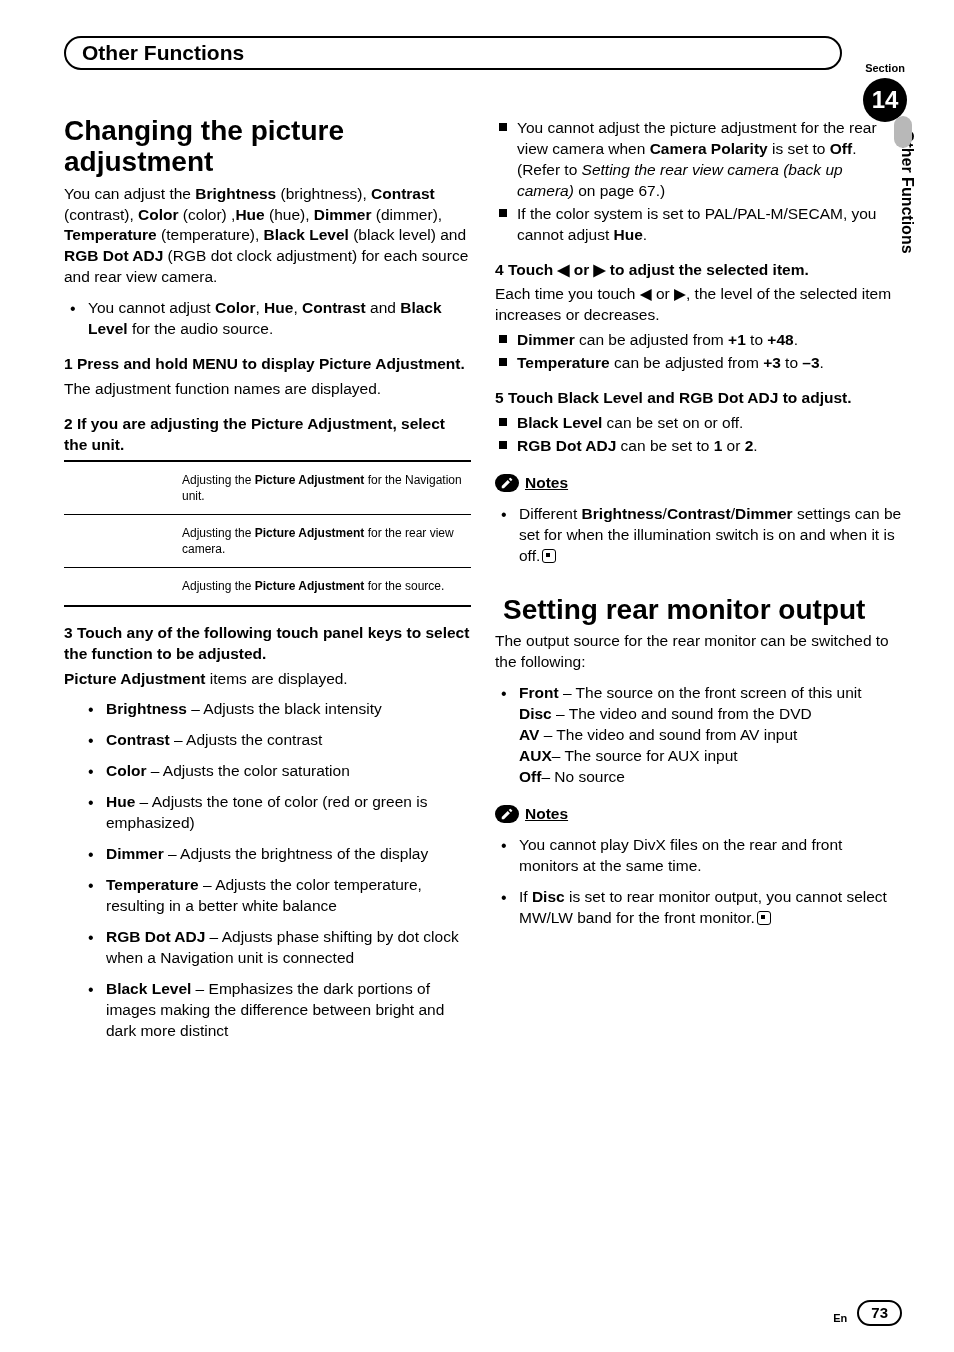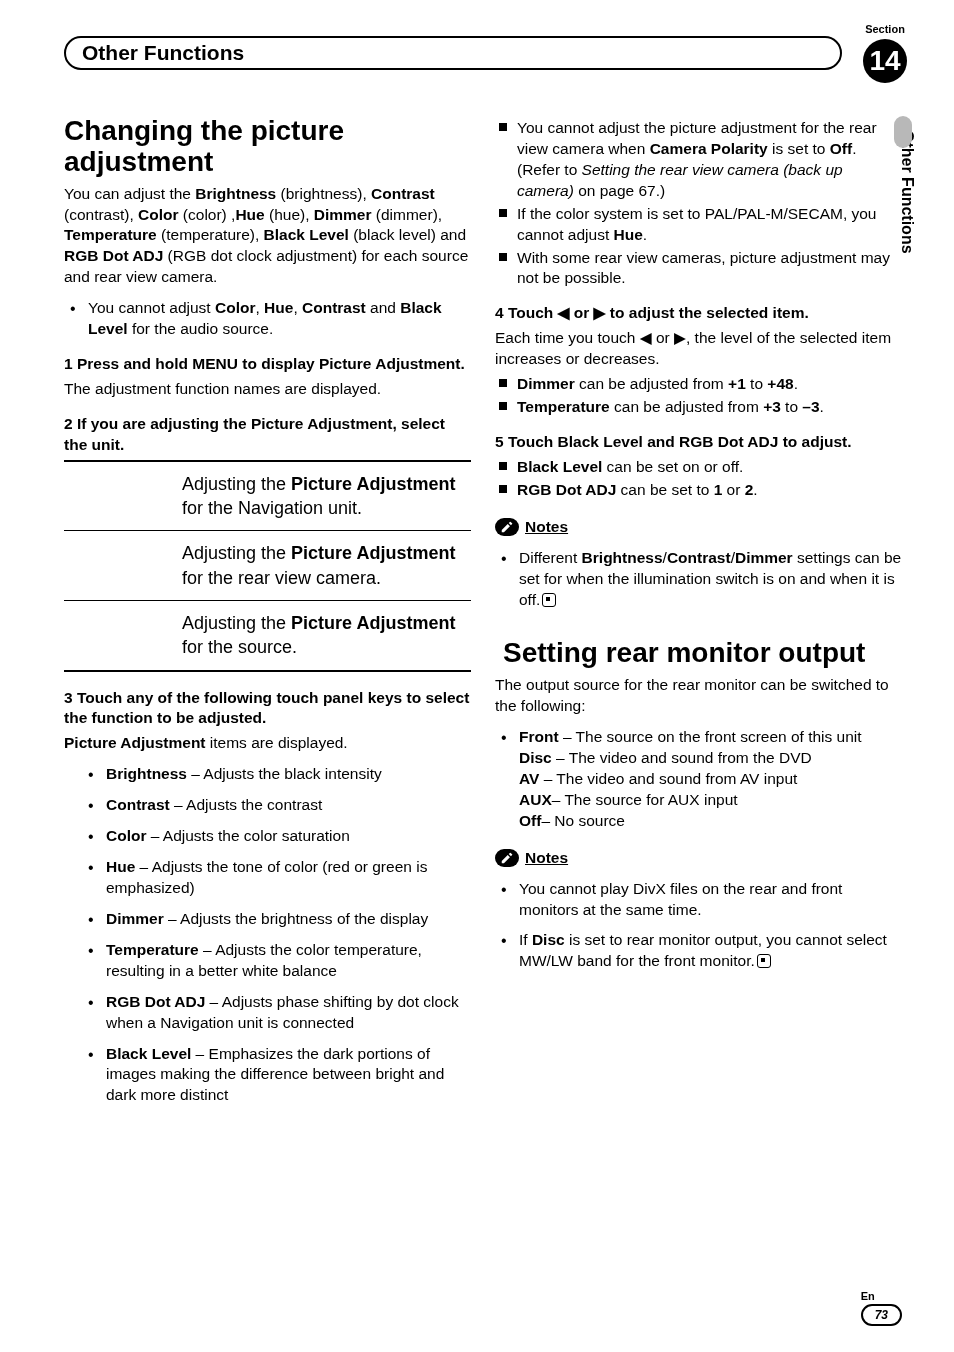--- a/index.html
+++ b/index.html
@@ -37,32 +37,33 @@
     top: 22px;
     right: 42px;
     width: 54px;
     text-align: center;
   }
   .section-badge .sec-label {
     font-size: 11px;
     font-weight: bold;
     display: block;
     margin-bottom: 2px;
+    margin-top: 39px;
   }
   .section-badge .circle {
     width: 44px;
     height: 44px;
     background: #000;
     color: #fff;
     border-radius: 50%;
     display: flex;
     align-items: center;
     justify-content: center;
     font-weight: bold;
-    font-size: 28px;
+    font-size: 24px;
     margin: 0 auto;
   }
   .side-tab {
     position: absolute;
     right: 36px;
     top: 130px;
     width: 28px;
     writing-mode: vertical-rl;
     text-orientation: mixed;
     font-weight: bold;
@@ -111,21 +112,21 @@
     content: "•";
     position: absolute;
     left: 6px;
     top: 0;
     font-size: 16px;
   }
   table.adj {
     width: 100%;
     border-collapse: collapse;
     margin: 1px 0 16px 0;
-    font-size: 18px;
+    font-size: 12px;
   }
   table.adj td {
     border-top: 1px solid #000;
     border-bottom: 1px solid #000;
     padding: 10px 6px;
     vertical-align: middle;
   }
   table.adj td.iconcell {
     width: 100px;
     border-right: none;
@@ -187,31 +188,30 @@
     top: 3px;
     width: 4px;
     height: 4px;
     background: #000;
   }
   .footer {
     position: absolute;
     bottom: 26px;
     right: 52px;
     display: flex;
-    align-items: flex-start;
-    flex-direction: column;
+    align-items: flex-end;
+    gap: 10px;
   }
   .footer .en { font-size: 11px; font-weight: bold; }
   .footer .pagenum {
     border: 2px solid #000;
     border-radius: 14px;
     padding: 1px 12px;
     font-weight: bold;
-    font-size: 12px;
-    font-style: italic;
+    font-size: 15px;
   }
   .italic { font-style: italic; }
   .arrow { font-family: inherit; }
 </style>
 </head>
 <body>
 
 <div class="page">
 
   <div class="section-badge">
@@ -290,21 +290,20 @@
 
     <div class="col">
 
       <ul class="sq-bullet-list">
         <li>
           <span>You cannot adjust the picture adjustment for the rear view camera when </span><span class="bold">Camera Polarity</span><span> is set to </span><span class="bold">Off</span><span>. (Refer to </span><span class="italic">Setting the rear view camera (back up camera)</span><span> on page 67.)</span>
         </li>
         <li>
           <span>If the color system is set to PAL/PAL-M/SECAM, you cannot adjust </span><span class="bold">Hue</span><span>.</span>
         </li>
-        <li><span>With some rear view cameras, picture adjustment may not be possible.</span></li>
       </ul>
 
       <p class="step arrow">4    Touch ◀ or ▶ to adjust the selected item.</p>
       <p class="arrow">Each time you touch ◀ or ▶, the level of the selected item increases or decreases.</p>
       <ul class="sq-bullet-list">
         <li><span class="bold">Dimmer</span><span> can be adjusted from </span><span class="bold">+1</span><span> to </span><span class="bold">+48</span><span>.</span></li>
         <li><span class="bold">Temperature</span><span> can be adjusted from </span><span class="bold">+3</span><span> to </span><span class="bold">–3</span><span>.</span></li>
       </ul>
 
       <p class="step">5    Touch Black Level and RGB Dot ADJ to adjust.</p>

